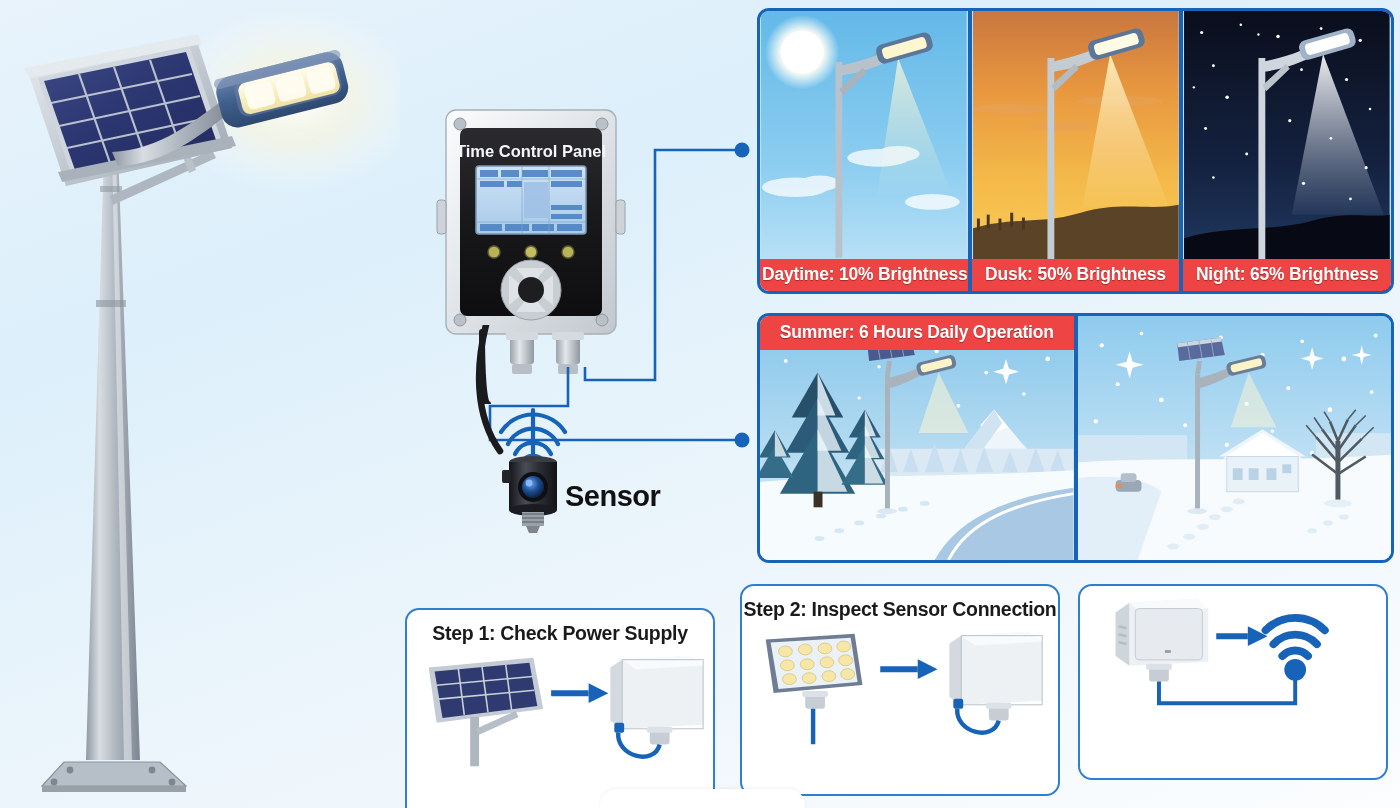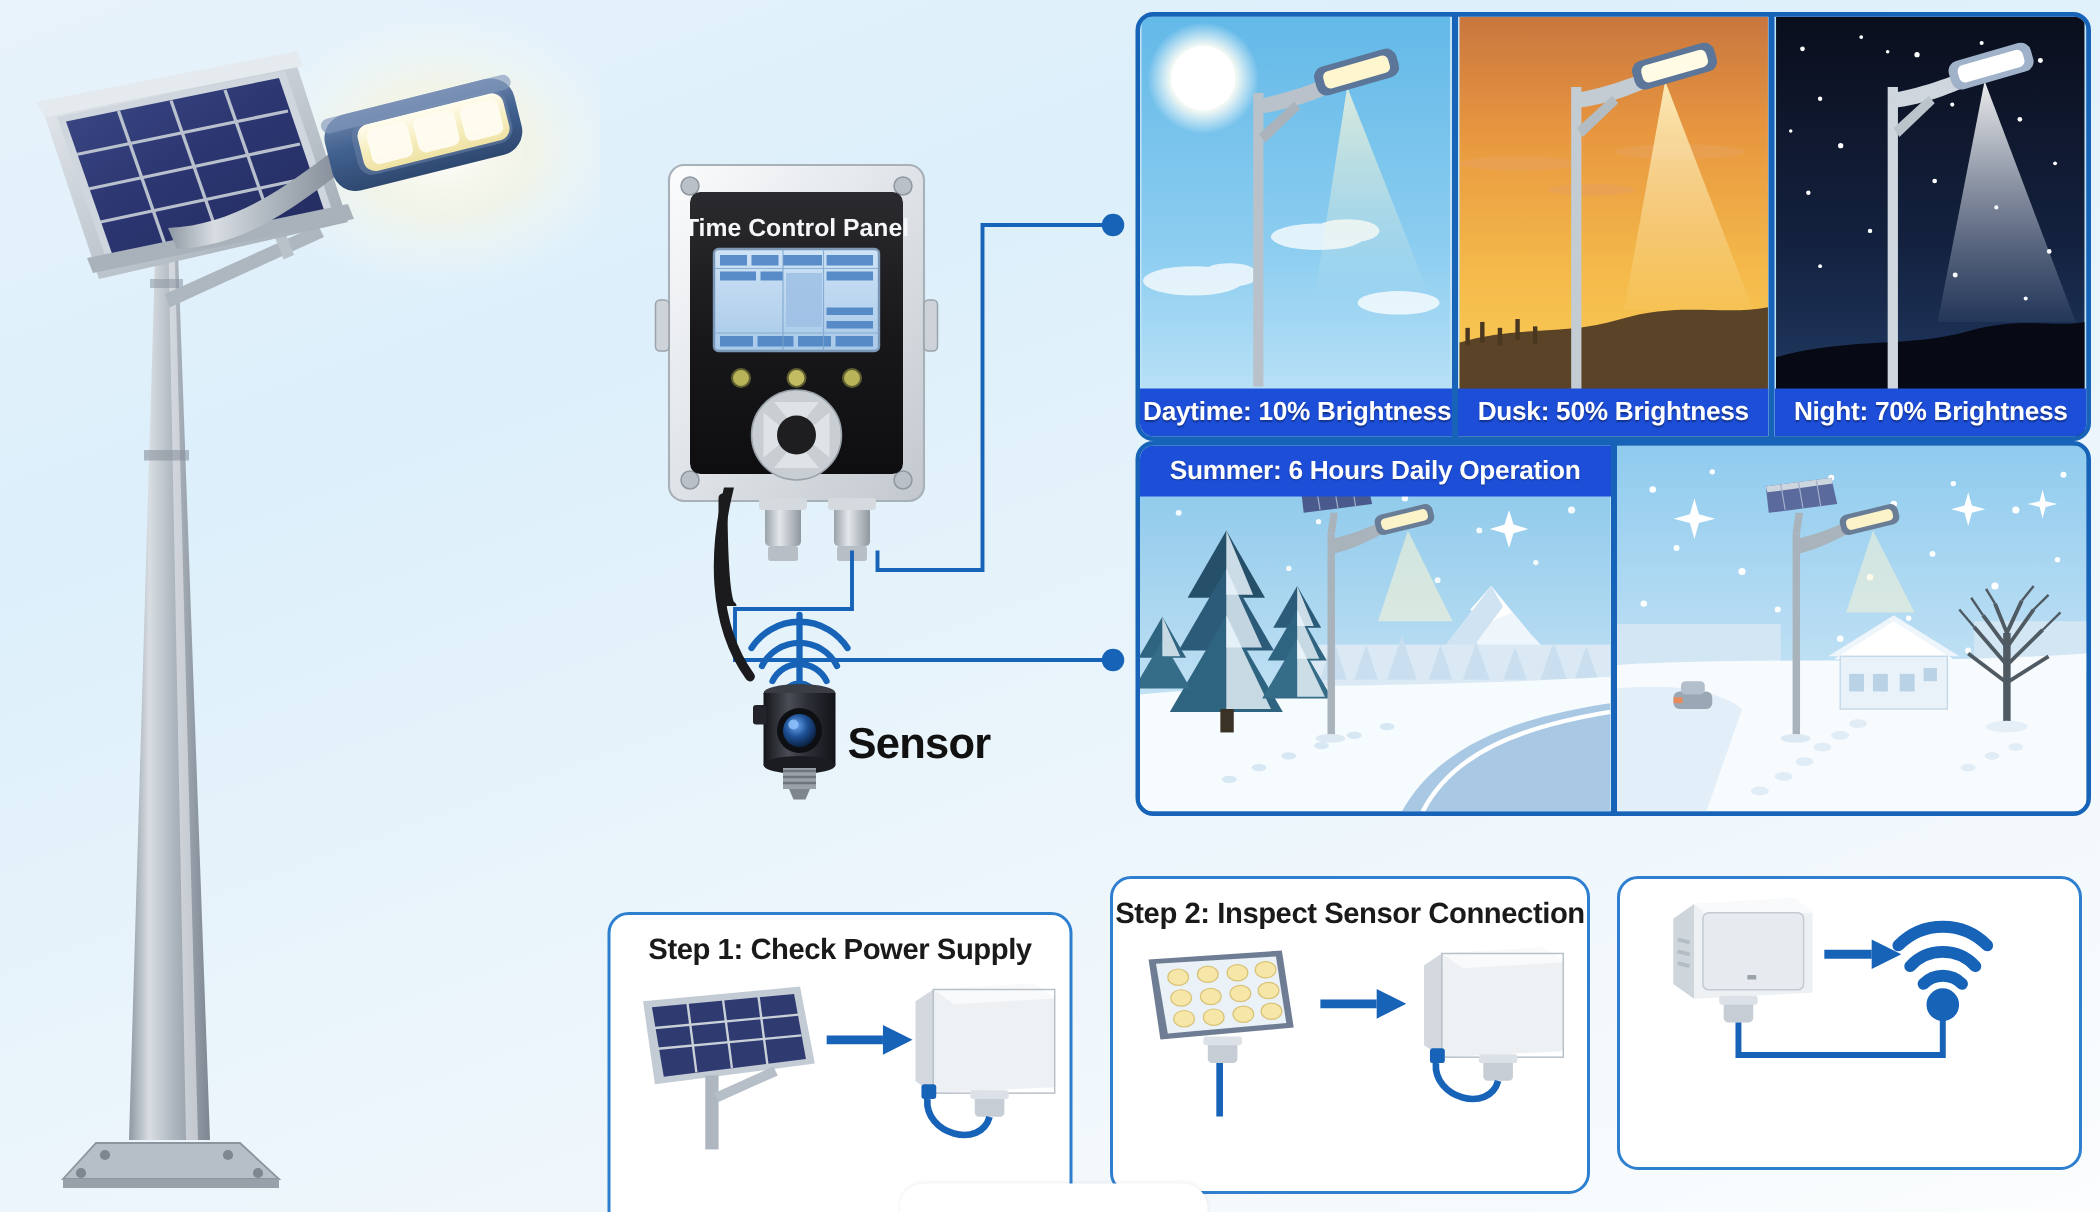--- a/index.html
+++ b/index.html
@@ -27,21 +27,21 @@
   }
   .scene {
     position: relative;
     flex: 1;
     overflow: hidden;
     background: #bfe2f7;
   }
   .scene-caption {
     position: absolute;
     left: 0; right: 0; bottom: 0;
-    background: #1d4ed8;
+    background: #ef4444;
     color: #ffffff;
     font-size: 17.5px;
     font-weight: bold;
     letter-spacing: -0.2px;
     text-align: center;
     padding: 5px 2px 6px;
     white-space: nowrap;
     text-shadow: 0 1px 1px rgba(0,0,0,.35);
   }
   .scene-caption.top {
@@ -467,25 +467,25 @@
         <g>
           <rect x="76" y="48" width="7" height="212" fill="#cfd6dd"></rect>
           <path d="M80 52 C 110 46, 126 38, 140 32 l4 9 C 128 48, 110 58, 82 62 Z" fill="#cfd6dd"></path>
           <path d="M80 76 L104 54 L108 59 L84 82 Z" fill="#bcc4cb"></path>
           <g transform="rotate(-16 146 36)">
             <rect x="118" y="24" width="58" height="20" rx="7" fill="#9fb2c9"></rect>
             <rect x="124" y="28" width="46" height="12" rx="4" fill="#ffffff"></rect>
           </g>
         </g>
       </svg>
-      <div class="scene-caption">Night: 70% Brightness</div>
+      <div class="scene-caption">Night: 65% Brightness</div>
     </div>
   </div>
 
-  <div class="scene-group" style="left:757px; top:294px; width:637px; height:250px;border-radius:12px;">
+  <div class="scene-group" style="left:757px; top:313px; width:637px; height:250px;border-radius:12px;">
 
     <div class="scene">
       <div class="scene-caption top">Summer: 6 Hours Daily Operation</div>
       <svg viewBox="0 0 316 250" style="width:100%;height:100%;" preserveAspectRatio="none">
         <defs>
           <linearGradient id="sumSky" x1="0" y1="0" x2="0" y2="1">
             <stop offset="0" stop-color="#86c6ea"></stop>
             <stop offset="0.6" stop-color="#b9ddf2"></stop>
             <stop offset="1" stop-color="#dff0fa"></stop>
           </linearGradient>

